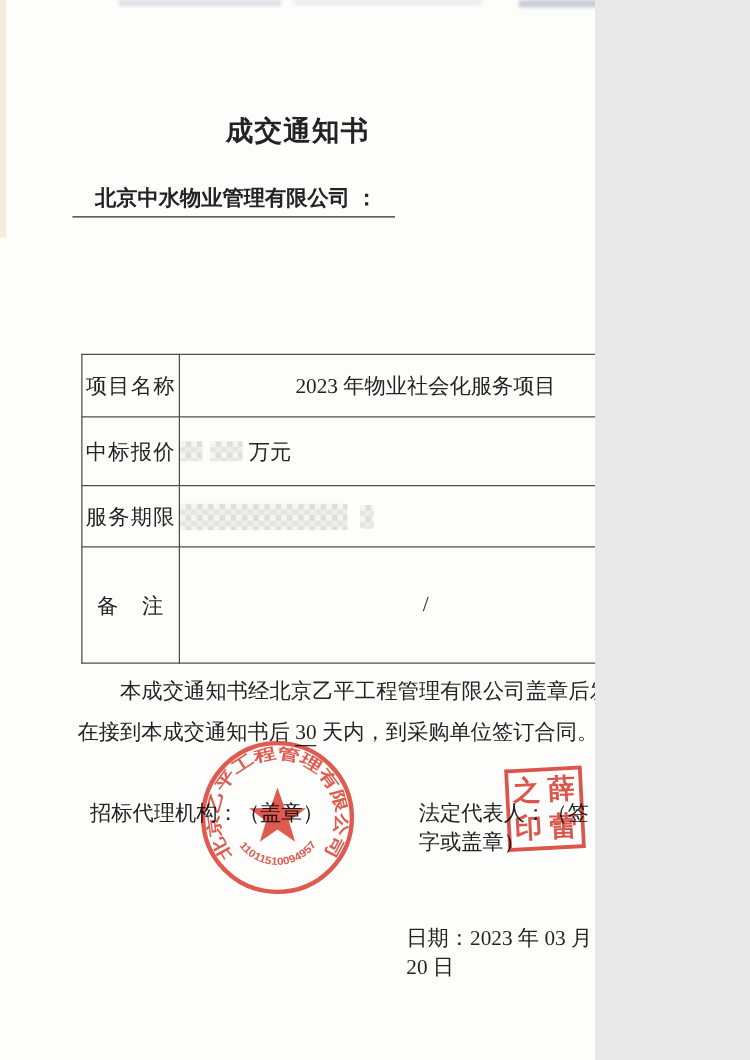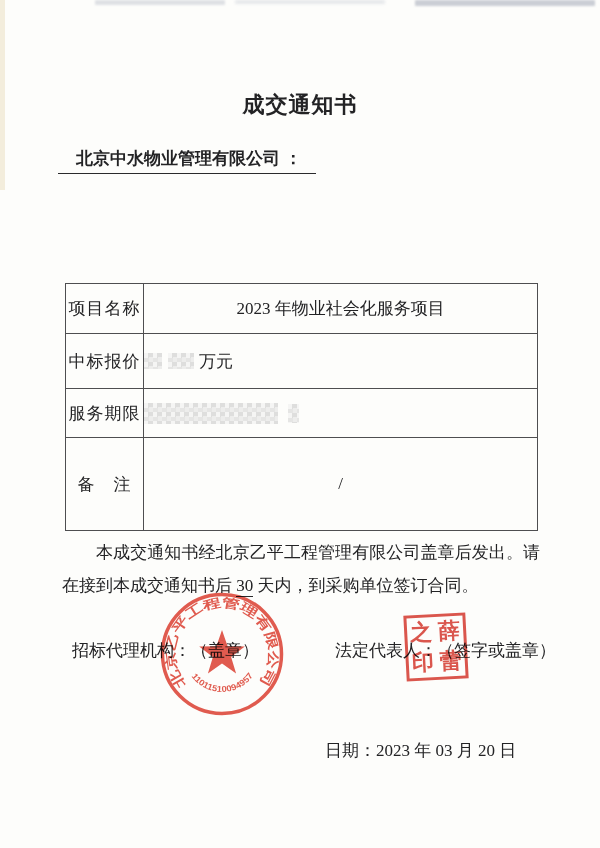--- a/index.html
+++ b/index.html
@@ -1,17 +1,17 @@
 <!DOCTYPE html>
 <html><head>
 <meta charset="utf-8">
 <style>
   html,body{margin:0;padding:0;}
   body{width:600px;height:848px;background:#e9e9e9;font-family:"Liberation Serif","DejaVu Serif",serif;}
-  .page{position:relative;width:600px;height:848px;background:#fdfdfb;overflow:hidden;color:#232325;}
+  .page{position:relative;width:476px;height:848px;background:#fdfdfb;overflow:hidden;color:#232325;}
 
   
   .artifact{position:absolute;pointer-events:none;}
   .smudge1{left:95px;top:0;width:130px;height:5px;background:#b9bec9;opacity:.45;filter:blur(1.2px);}
   .smudge2{left:235px;top:0;width:150px;height:4px;background:#c3c8d2;opacity:.4;filter:blur(1.5px);}
   .smudge3{left:415px;top:0;width:180px;height:6px;background:#9aa1b1;opacity:.5;filter:blur(1.2px);}
   .leftstrip{left:0;top:0;width:5px;height:190px;background:#efe7cf;opacity:.7;filter:blur(.5px);}
 
   .title{position:absolute;top:90px;left:0;width:100%;text-align:center;font-size:22px;font-weight:600;letter-spacing:1px;}
   .recipient{position:absolute;left:58px;top:147px;font-family:"Liberation Sans","DejaVu Sans",sans-serif;font-weight:bold;font-size:17px;padding:0 14px 3px 18px;border-bottom:1.5px solid #2a2a2c;}

